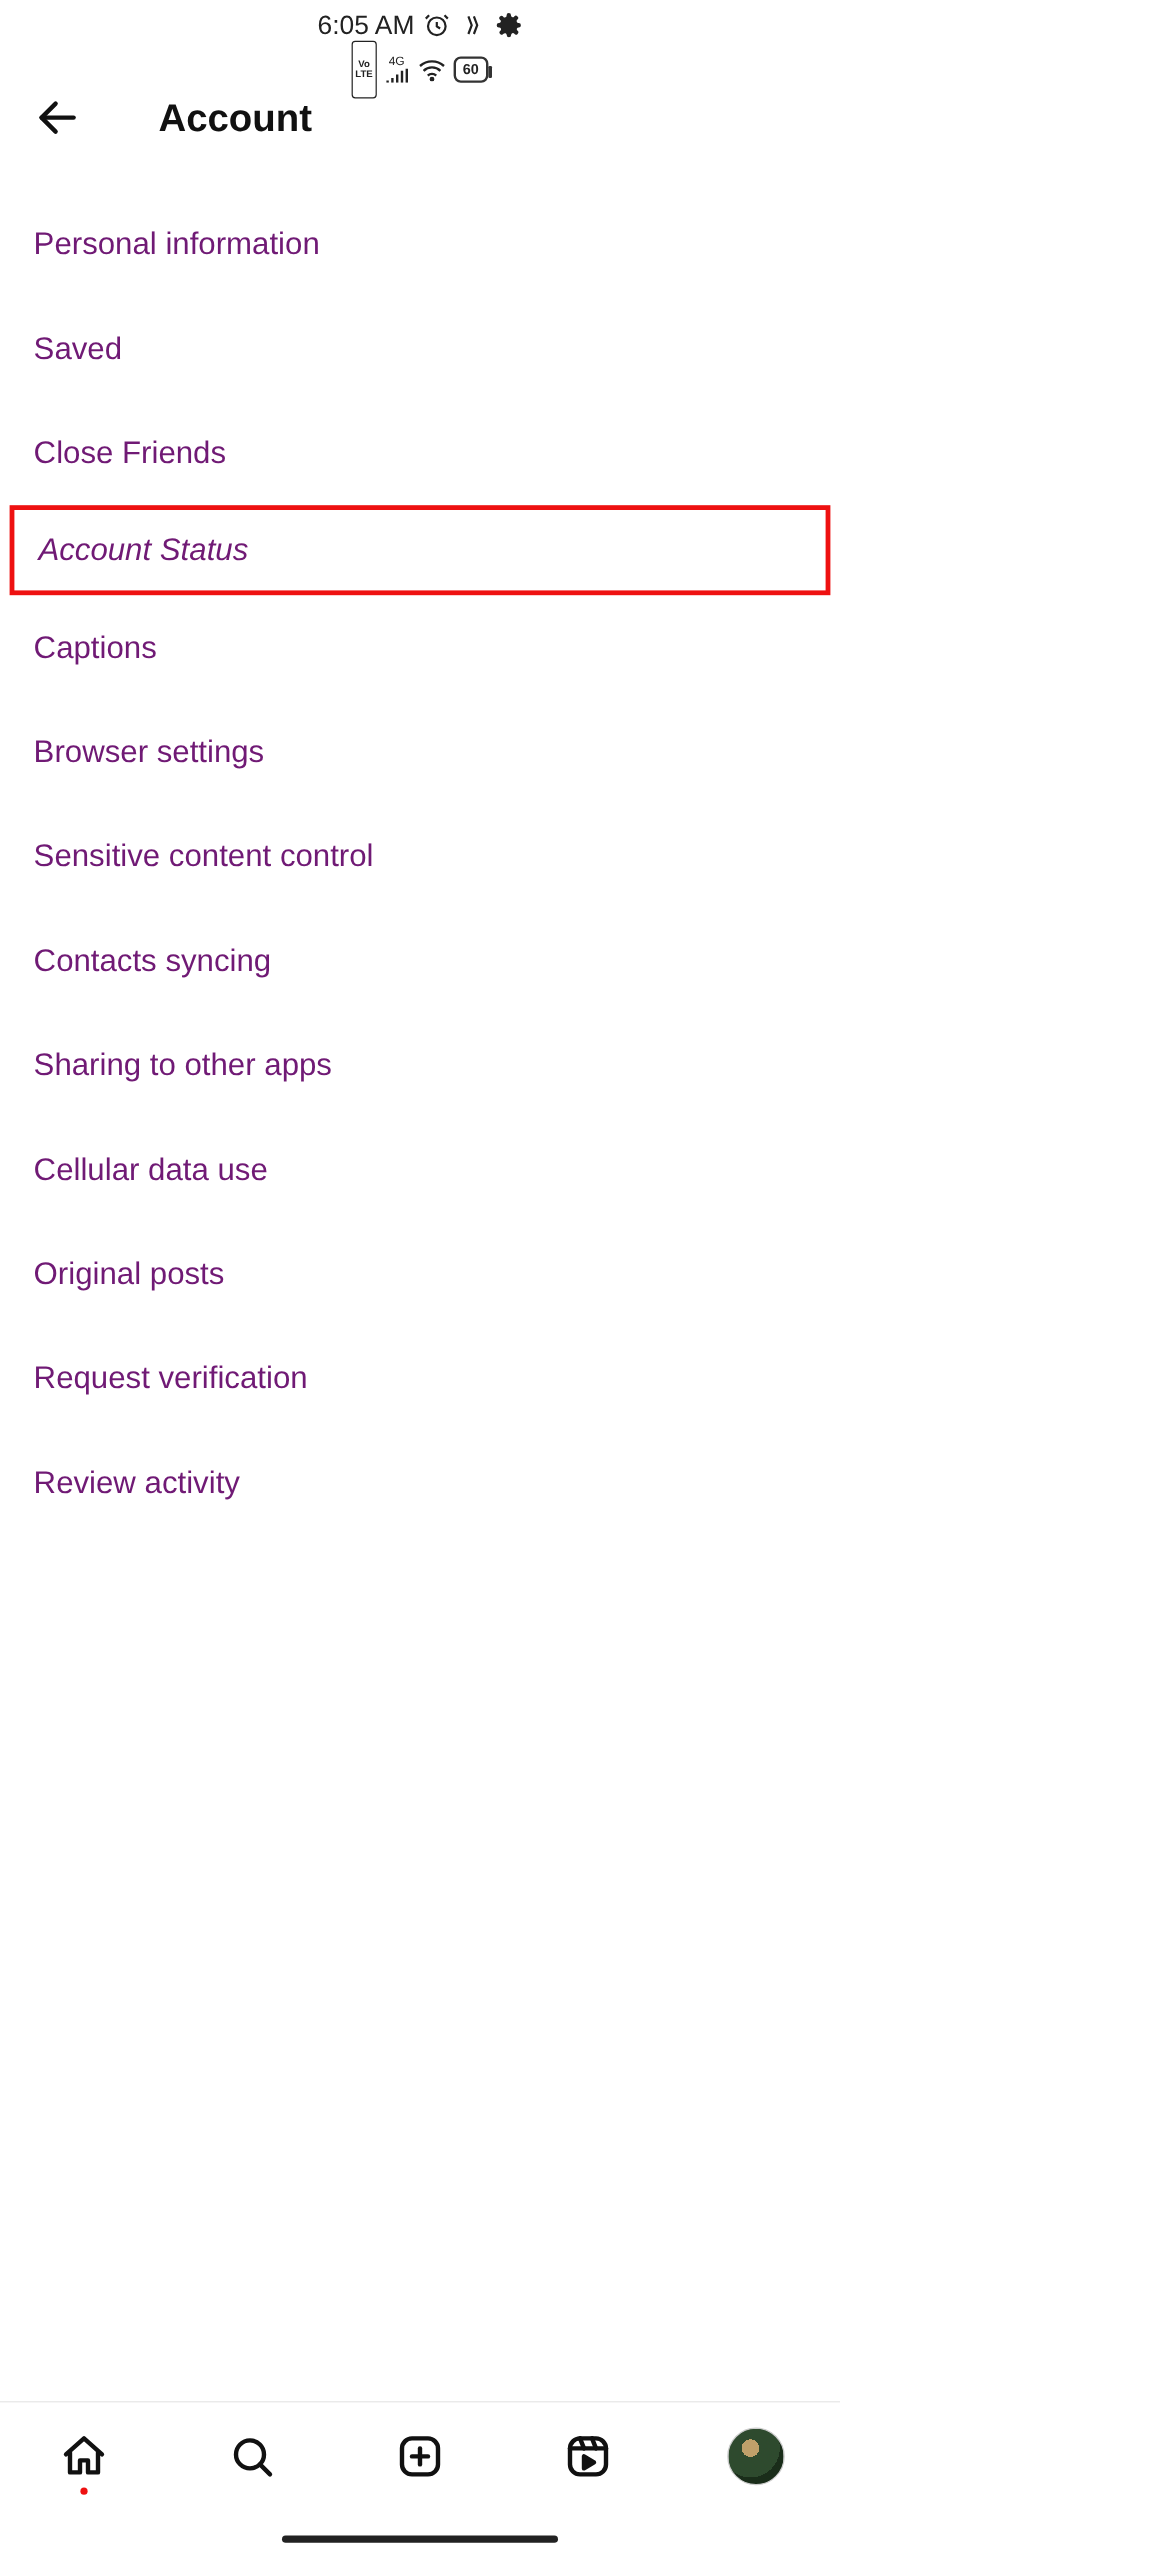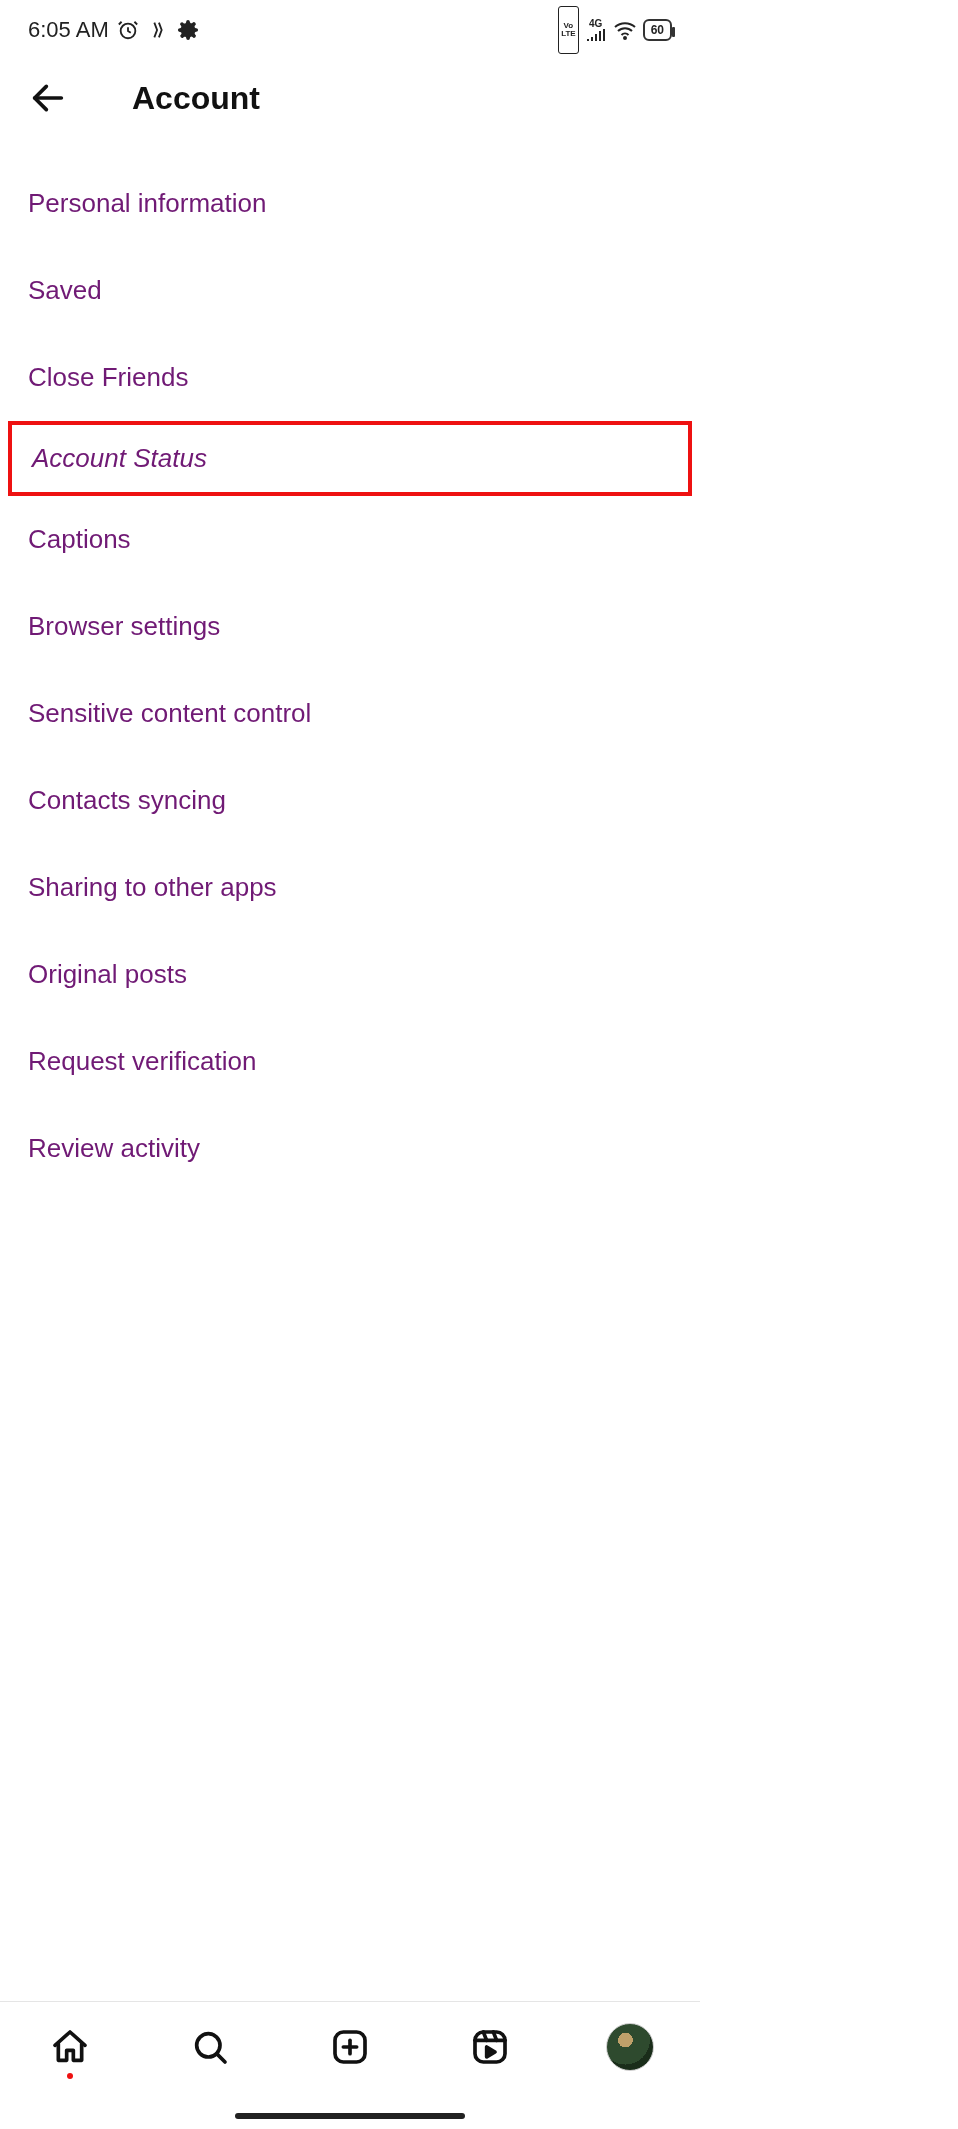--- a/index.html
+++ b/index.html
@@ -21,40 +21,41 @@
     
     .status-bar {
       display: flex;
       align-items: center;
       justify-content: space-between;
       padding: 8px 28px 4px 28px;
       height: 56px;
       font-size: 22px;
       font-weight: 500;
       color: #222;
+      flex-direction: column;
     }
     .status-left { display: flex; align-items: center; gap: 8px; }
     .status-right { display: flex; align-items: center; gap: 6px; }
     .status-right svg, .status-left svg { display: block; }
     .battery-box {
       display: inline-flex; align-items: center;
       border: 2px solid #333; border-radius: 6px;
       padding: 0 6px; height: 22px; font-size: 12px; font-weight: 600;
       position: relative;
     }
     .battery-nub {
       position: absolute; right: -5px; top: 6px; width: 3px; height: 10px;
       background: #333; border-radius: 1px;
     }
     .volte {
       font-size: 9px; font-weight: 700; line-height: 9px;
       border: 1.5px solid #222; border-radius: 3px; padding: 15px 2px;
       display: inline-flex; flex-direction: column; align-items: center;
     }
-    .fourg { font-size: 10px; font-weight:700; line-height:10px; text-align:center; }
+    .fourg { font-size: 10px; font-weight:400; line-height:10px; text-align:center; }
     .tiny { font-size: 8px; line-height: 8px; }
 
     
     .header {
       display: flex; align-items: center; gap: 64px;
       padding: 22px 28px 22px 28px;
     }
     .header .title { font-size: 32px; font-weight: 700; color:#111; }
     .back-arrow { width: 40px; height: 40px; display:flex; align-items:center; justify-content:center; cursor:pointer;}
 
@@ -164,20 +165,21 @@
   <div class="list">
     <div class="list-item"><span>Personal information</span></div>
     <div class="list-item"><span>Saved</span></div>
     <div class="list-item"><span>Close Friends</span></div>
     <div class="list-item highlighted"><span>Account Status</span></div>
     <div class="list-item"><span>Captions</span></div>
     <div class="list-item"><span>Browser settings</span></div>
     <div class="list-item"><span>Sensitive content control</span></div>
     <div class="list-item"><span>Contacts syncing</span></div>
     <div class="list-item"><span>Sharing to other apps</span></div>
+    <div class="list-item"><span>Cellular data use</span></div>
     <div class="list-item"><span>Original posts</span></div>
     <div class="list-item"><span>Request verification</span></div>
     <div class="list-item"><span>Review activity</span></div>
   </div>
 
   <div class="bottom-nav">
     <div class="nav-btn">
       <svg width="40" height="40" viewBox="0 0 24 24" fill="none" stroke="#111" stroke-width="2.2" stroke-linecap="round" stroke-linejoin="round">
           <path d="M3 11l9-8 9 8"></path>
           <path d="M5 10v10h5v-6h4v6h5V10"></path>

